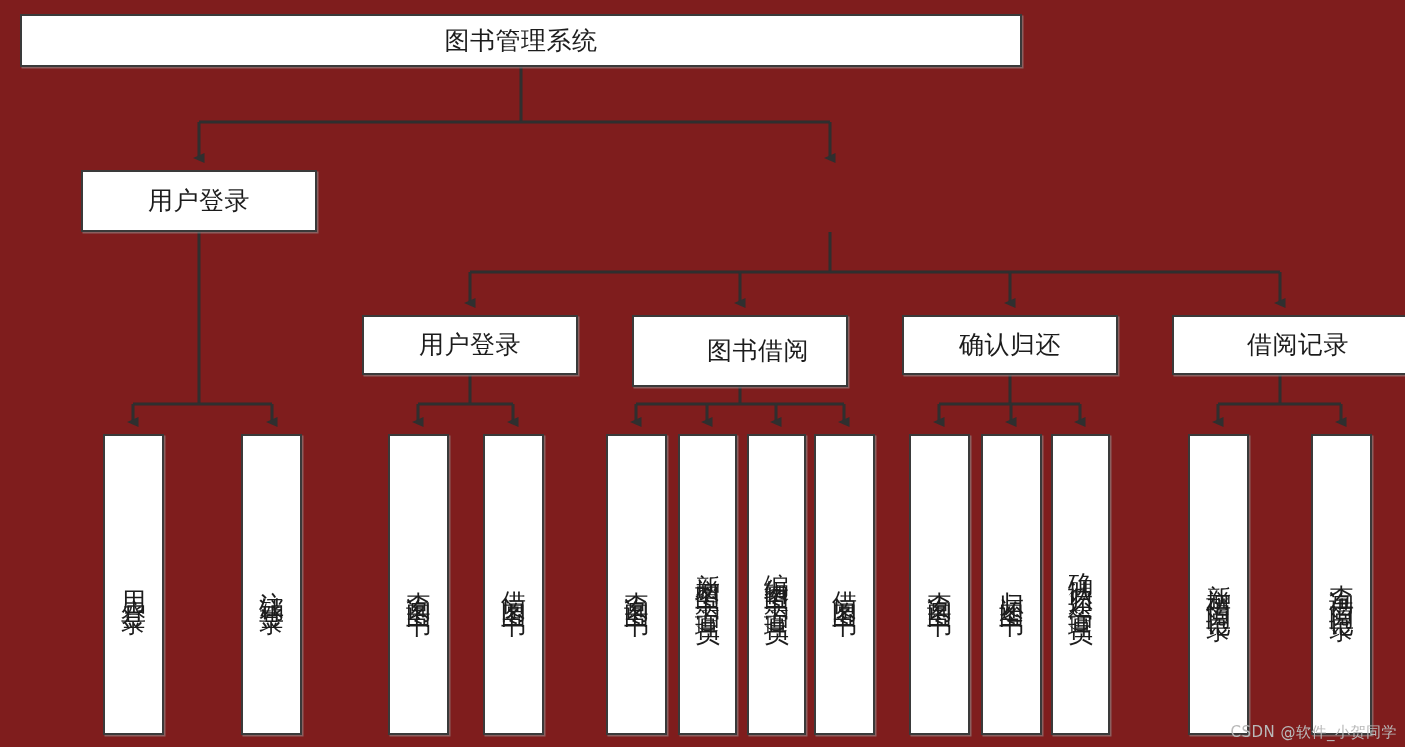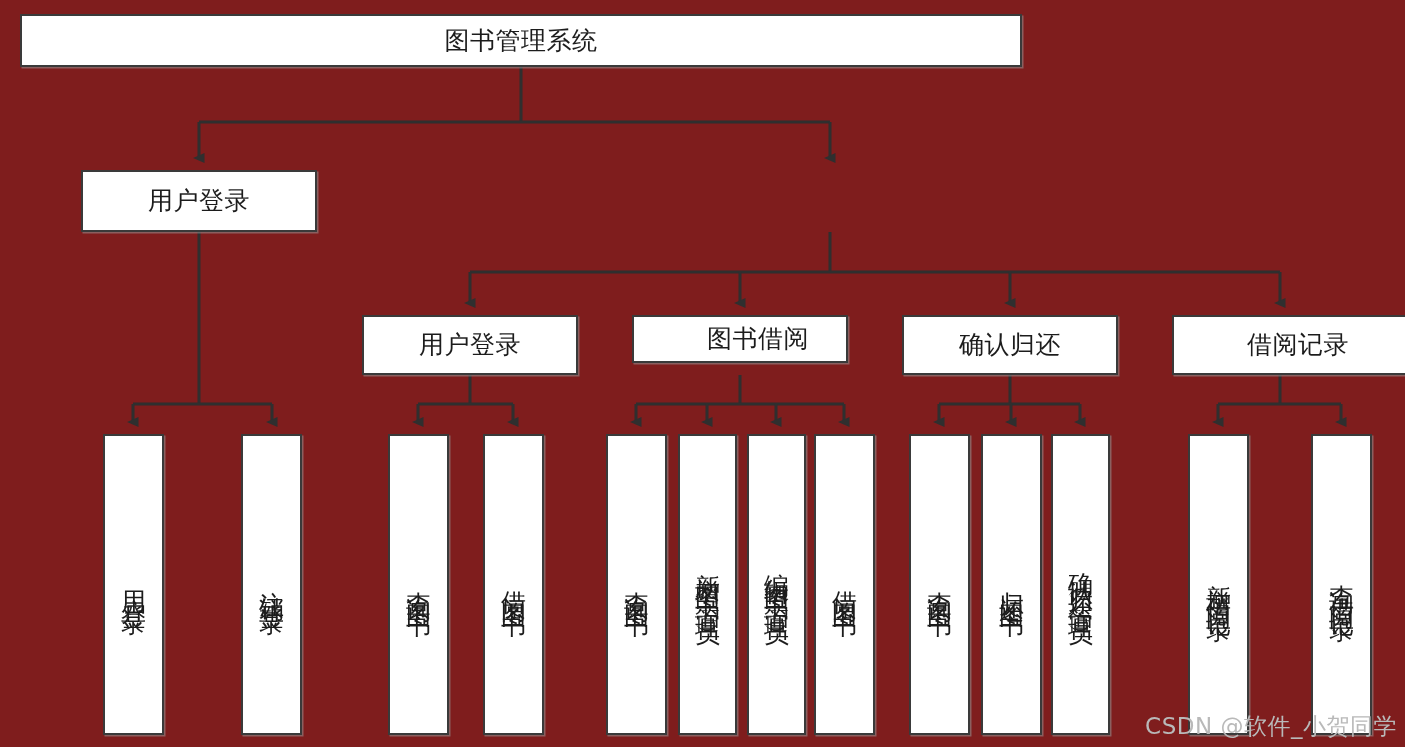--- a/index.html
+++ b/index.html
@@ -60,21 +60,21 @@
     font-size: 25px;
     line-height: 1;
     letter-spacing: 7px;
     text-align: center;
     white-space: nowrap;
   }
   #watermark {
     position: absolute;
     right: 8px;
     bottom: 5px;
-    font-size: 23px;
+    font-size: 15px;
     color: #b9b9b9;
     letter-spacing: 0.5px;
     white-space: nowrap;
   }
 </style>
 </head>
 <body>
 
 <div id="canvas">
 
@@ -132,21 +132,21 @@
     <span class="label">图书管理系统</span>
   </div>
 
   <div class="node horiz" style="left:81px; top:170px; width:236px; height:62px;">
     <span class="label">用户登录</span>
   </div>
 
   <div class="node horiz" style="left:362px; top:315px; width:216px; height:60px;">
     <span class="label">用户登录</span>
   </div>
-  <div class="node horiz" style="left:632px; top:315px; width:216px; height:48px;padding-left:36px;">
+  <div class="node horiz" style="left:632px; top:315px; width:216px; height:72px;padding-left:36px;">
     <span class="label">图书借阅</span>
   </div>
   <div class="node horiz" style="left:902px; top:315px; width:216px; height:60px;">
     <span class="label">确认归还</span>
   </div>
   <div class="node horiz" style="left:1172px; top:315px; width:252px; height:60px;">
     <span class="label">借阅记录</span>
   </div>
 
   <div class="node vert" style="left:103px; top:434px; width:61px; height:301px;">

